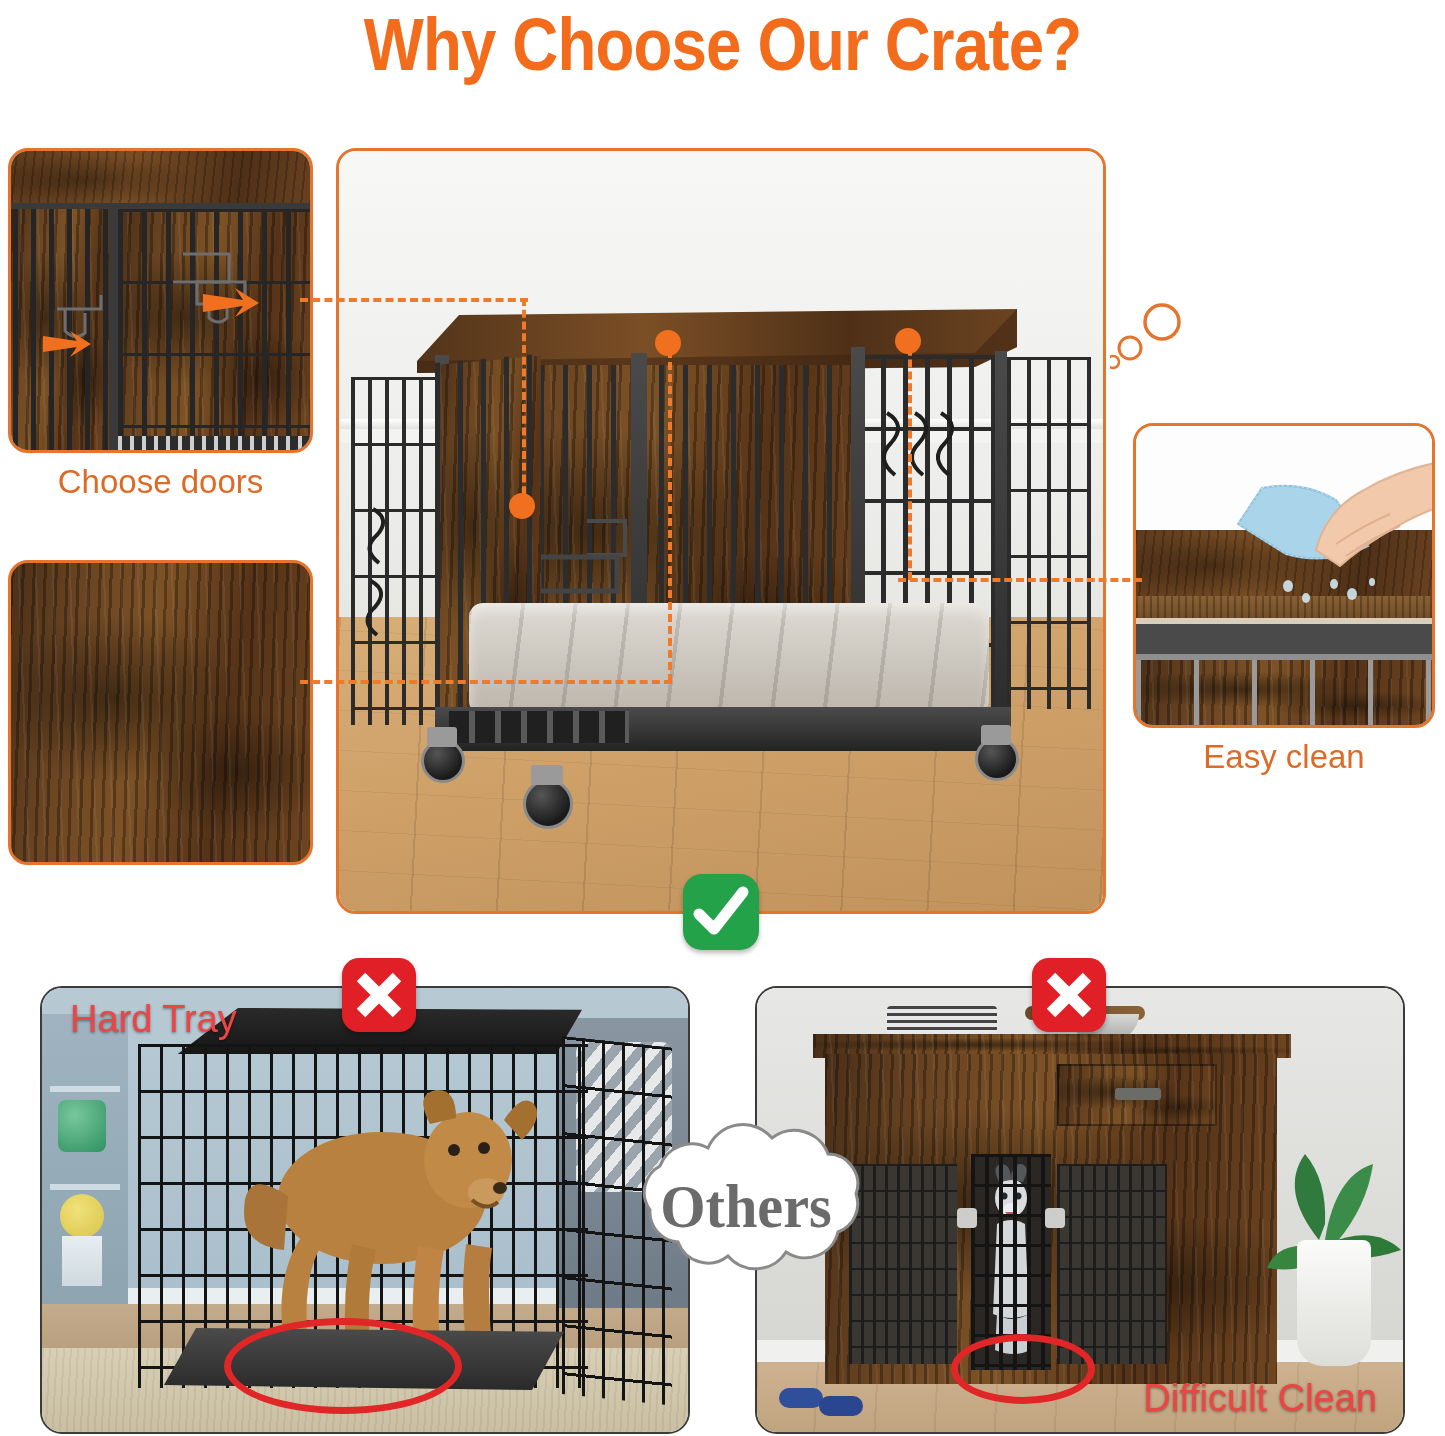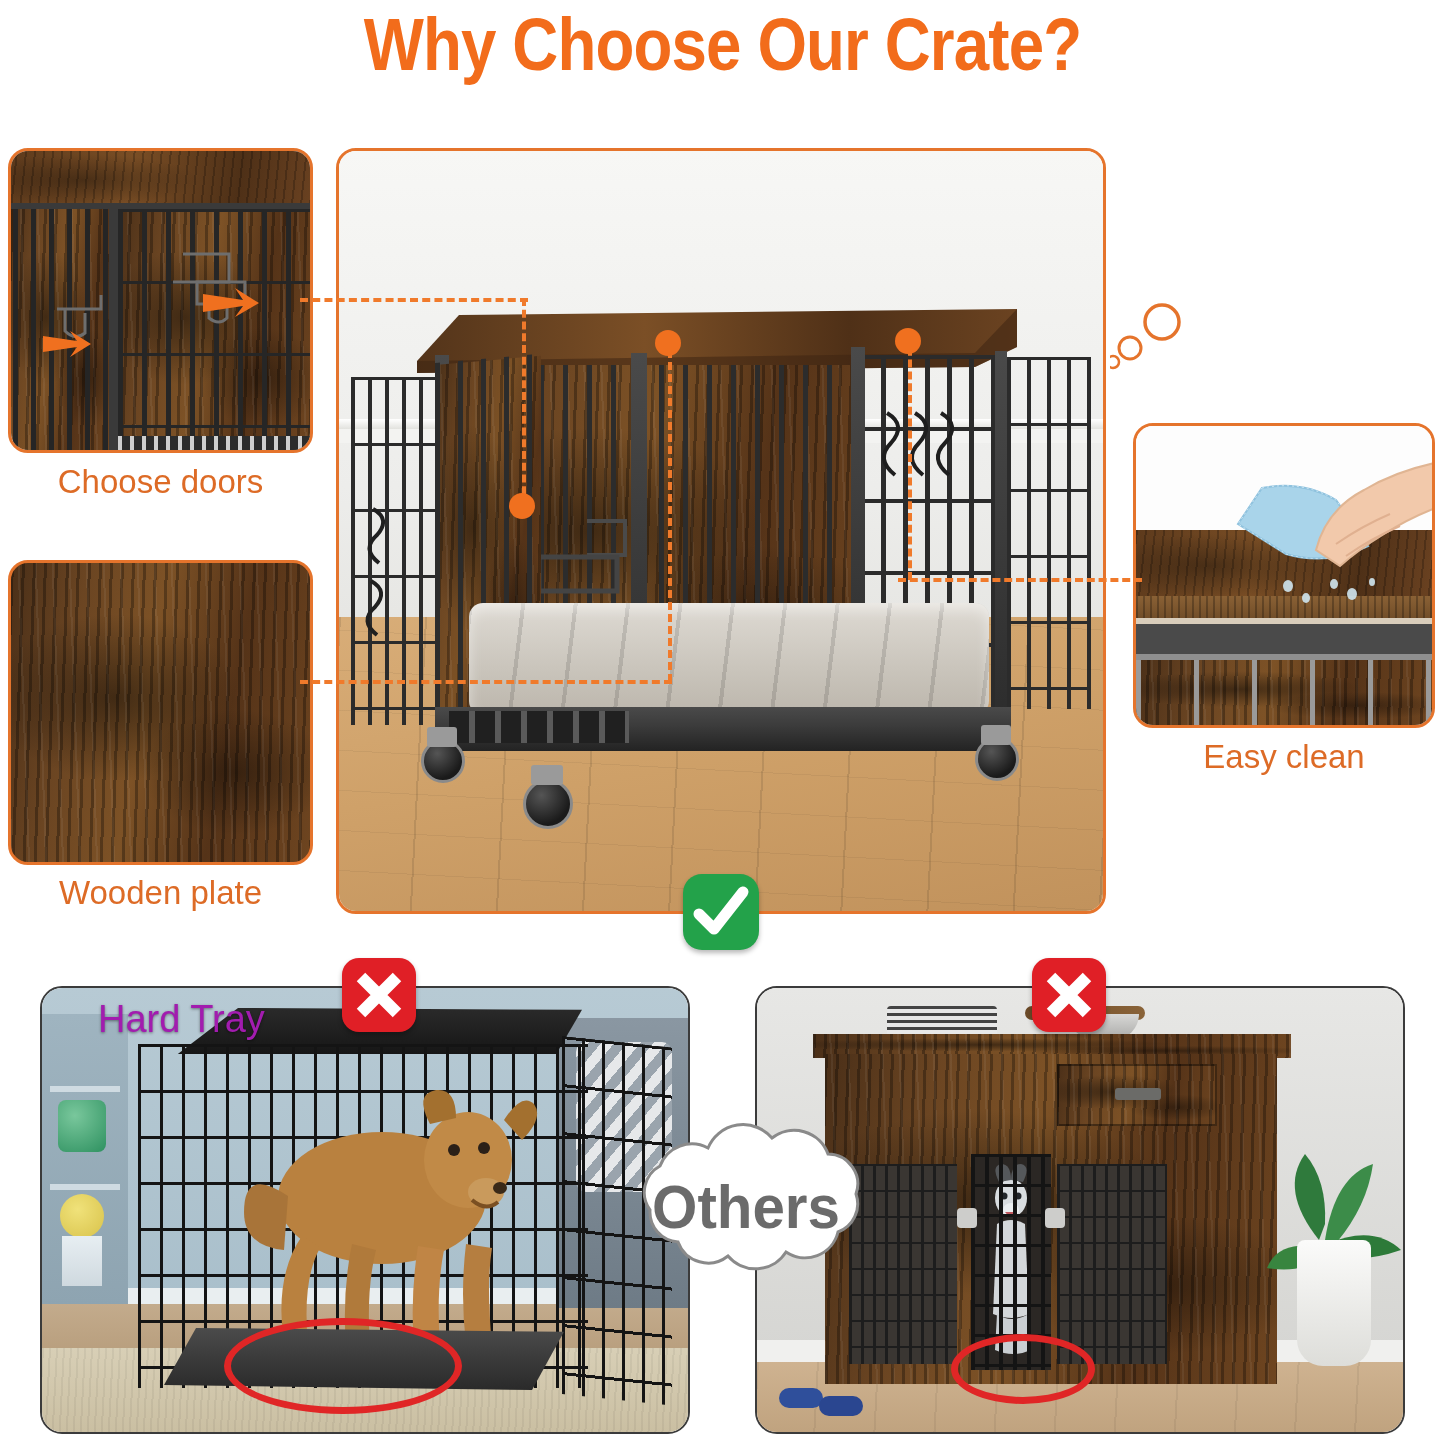--- a/index.html
+++ b/index.html
@@ -119,23 +119,22 @@
   
   .badge-check {
     position:absolute; width:76px; height:76px; border-radius:19px;
     background:#23a24a; box-shadow:0 3px 5px rgba(0,0,0,.28);
   }
   .badge-x {
     position:absolute; width:74px; height:74px; border-radius:17px;
     background:#e01f26; box-shadow:0 3px 5px rgba(0,0,0,.3);
   }
   .overlay-label {
-    position:absolute; color:#a21caf; font-size:38px; white-space:nowrap;
+    position:absolute; color:#ef4444; font-size:38px; white-space:nowrap;
     text-shadow:0 1px 3px rgba(0,0,0,.45);
-    margin-left:28px;
   }
   .red-ellipse {
     position:absolute; border:7px solid #e02626; border-radius:50%;
   }
   svg { display:block; }
 </style>
 </head>
 <body>
 
 <div id="page">
@@ -176,21 +175,20 @@
         <path d="M2,7 L36,12 L29,2 L50,15 L29,28 L36,18 L2,23 Z" fill="#F0701F"></path>
       </svg>
 
       <div style="position:absolute;left:107px;right:0;bottom:0;height:14px;
            background:repeating-linear-gradient(90deg,#cfcfcf 0 4px,#2c2c2c 4px 12px);"></div>
     </div>
   </div>
   <div class="caption" style="left:8px; top:463px; width:305px;">Choose doors</div>
 
   <div class="panel panel-orange wood-dark" style="left:8px; top:560px; width:305px; height:305px;"></div>
-  <div class="caption" style="left:8px; top:874px; width:305px;">Wooden plate</div>
 
   <div class="panel panel-orange" style="left:1133px; top:423px; width:302px; height:305px; background:#fff;">
     <div class="scene">
       <div style="position:absolute;left:0;top:0;right:0;height:108px;background:#fdfdfd;"></div>
 
       <div class="wood-top" style="position:absolute;left:0;top:104px;right:0;height:72px;"></div>
 
       <div style="position:absolute;left:0;top:170px;right:0;height:26px;
            background:repeating-linear-gradient(90deg,rgba(0,0,0,.25) 0 2px,rgba(0,0,0,0) 2px 7px),
                       linear-gradient(180deg,#8a6135,#6d4a26);"></div>
@@ -465,34 +463,35 @@
         <path d="M56,118 q-38,-4 -48,22 q36,6 54,-12 Z" fill="#38853f"></path>
       </svg>
       <div style="position:absolute;left:540px;top:252px;width:74px;height:126px;border-radius:8px 8px 26px 26px;
            background:linear-gradient(180deg,#fbfbfa,#ddddd9);"></div>
 
       <div class="red-ellipse" style="left:194px; top:346px; width:144px; height:70px;"></div>
 
       <div style="position:absolute;left:22px;top:400px;width:44px;height:20px;border-radius:10px;background:#2f4f9b;"></div>
       <div style="position:absolute;left:62px;top:408px;width:44px;height:20px;border-radius:10px;background:#2a4690;"></div>
     </div>
+    <div class="overlay-label" style="right:26px; bottom:12px;">Difficult Clean</div>
   </div>
 
   <div class="badge-x" style="left:342px; top:958px;">
     <svg width="74" height="74" viewBox="0 0 74 74">
       <path d="M19,19 L55,55 M55,19 L19,55" stroke="#ffffff" stroke-width="12" stroke-linecap="butt"></path>
     </svg>
   </div>
   <div class="badge-x" style="left:1032px; top:958px;">
     <svg width="74" height="74" viewBox="0 0 74 74">
       <path d="M19,19 L55,55 M55,19 L19,55" stroke="#ffffff" stroke-width="12" stroke-linecap="butt"></path>
     </svg>
   </div>
 
-  <div class="cloud-others" style="left:596px; top:1118px; width:300px; height:182px;">
+  <div class="cloud-others" style="left:596px; top:1118px; width:300px; height:182px;font-family:Liberation Serif, serif;">
     <svg width="300" height="182" viewBox="0 0 300 182">
       <path d="M54,92
                a30,30 0 0 1 10,-44
                a34,34 0 0 1 48,-18
                a38,38 0 0 1 64,-10
                a36,36 0 0 1 56,16
                a30,30 0 0 1 28,40
                a30,30 0 0 1 -18,38
                a34,34 0 0 1 -52,20
                a36,36 0 0 1 -58,4

